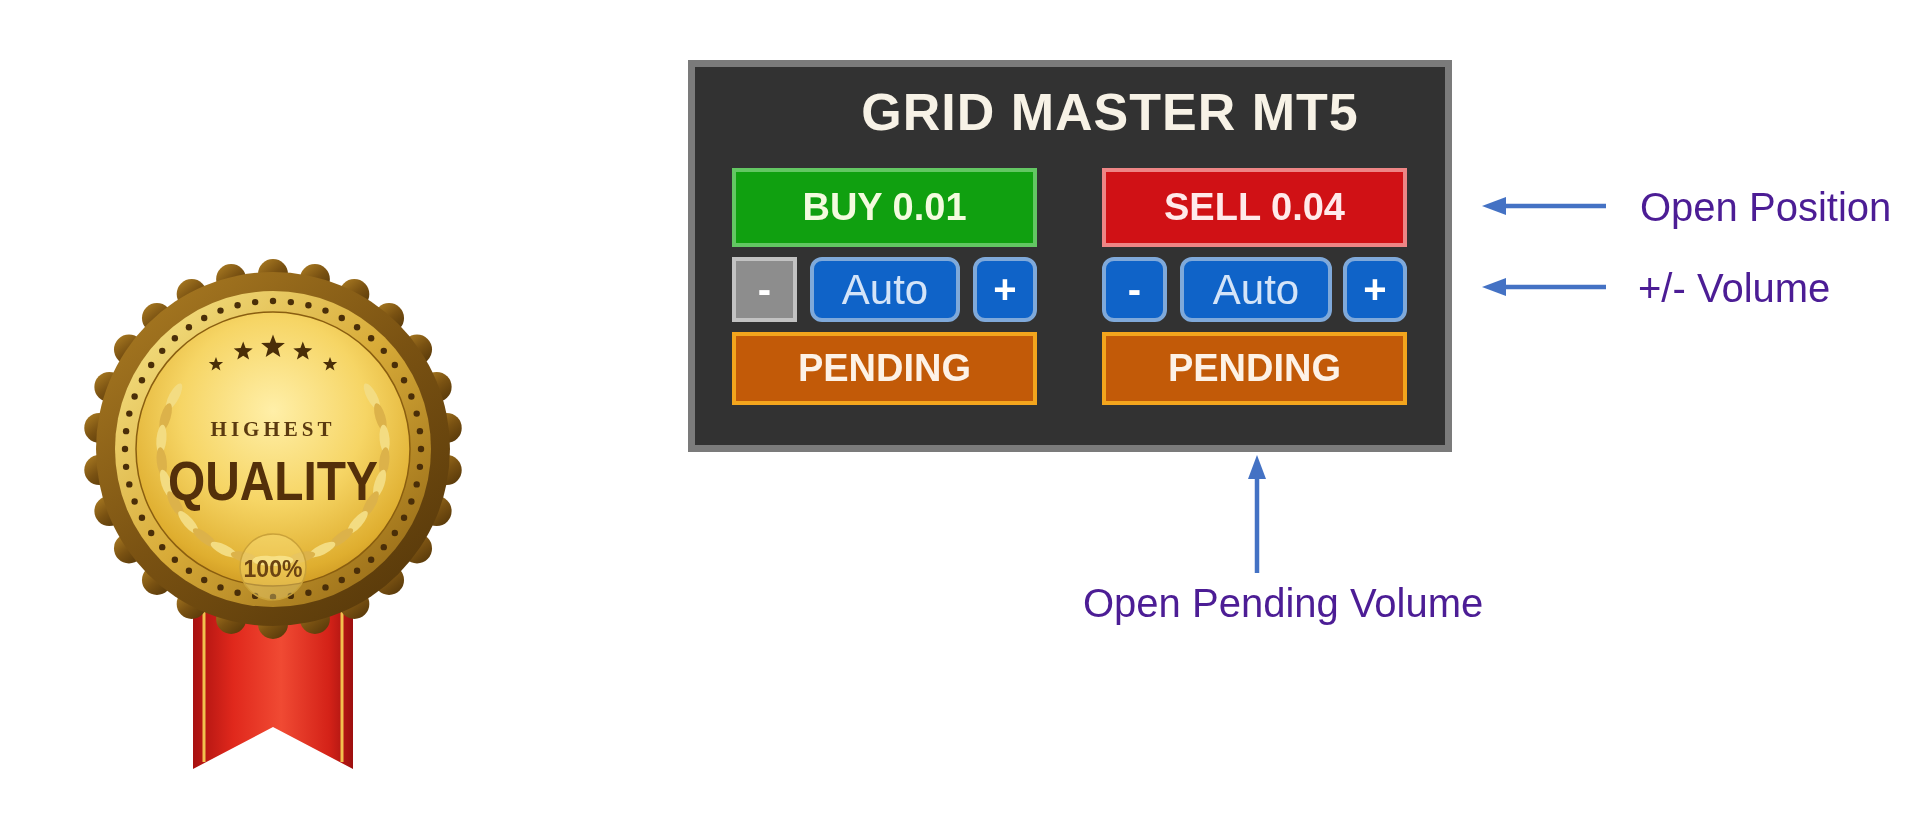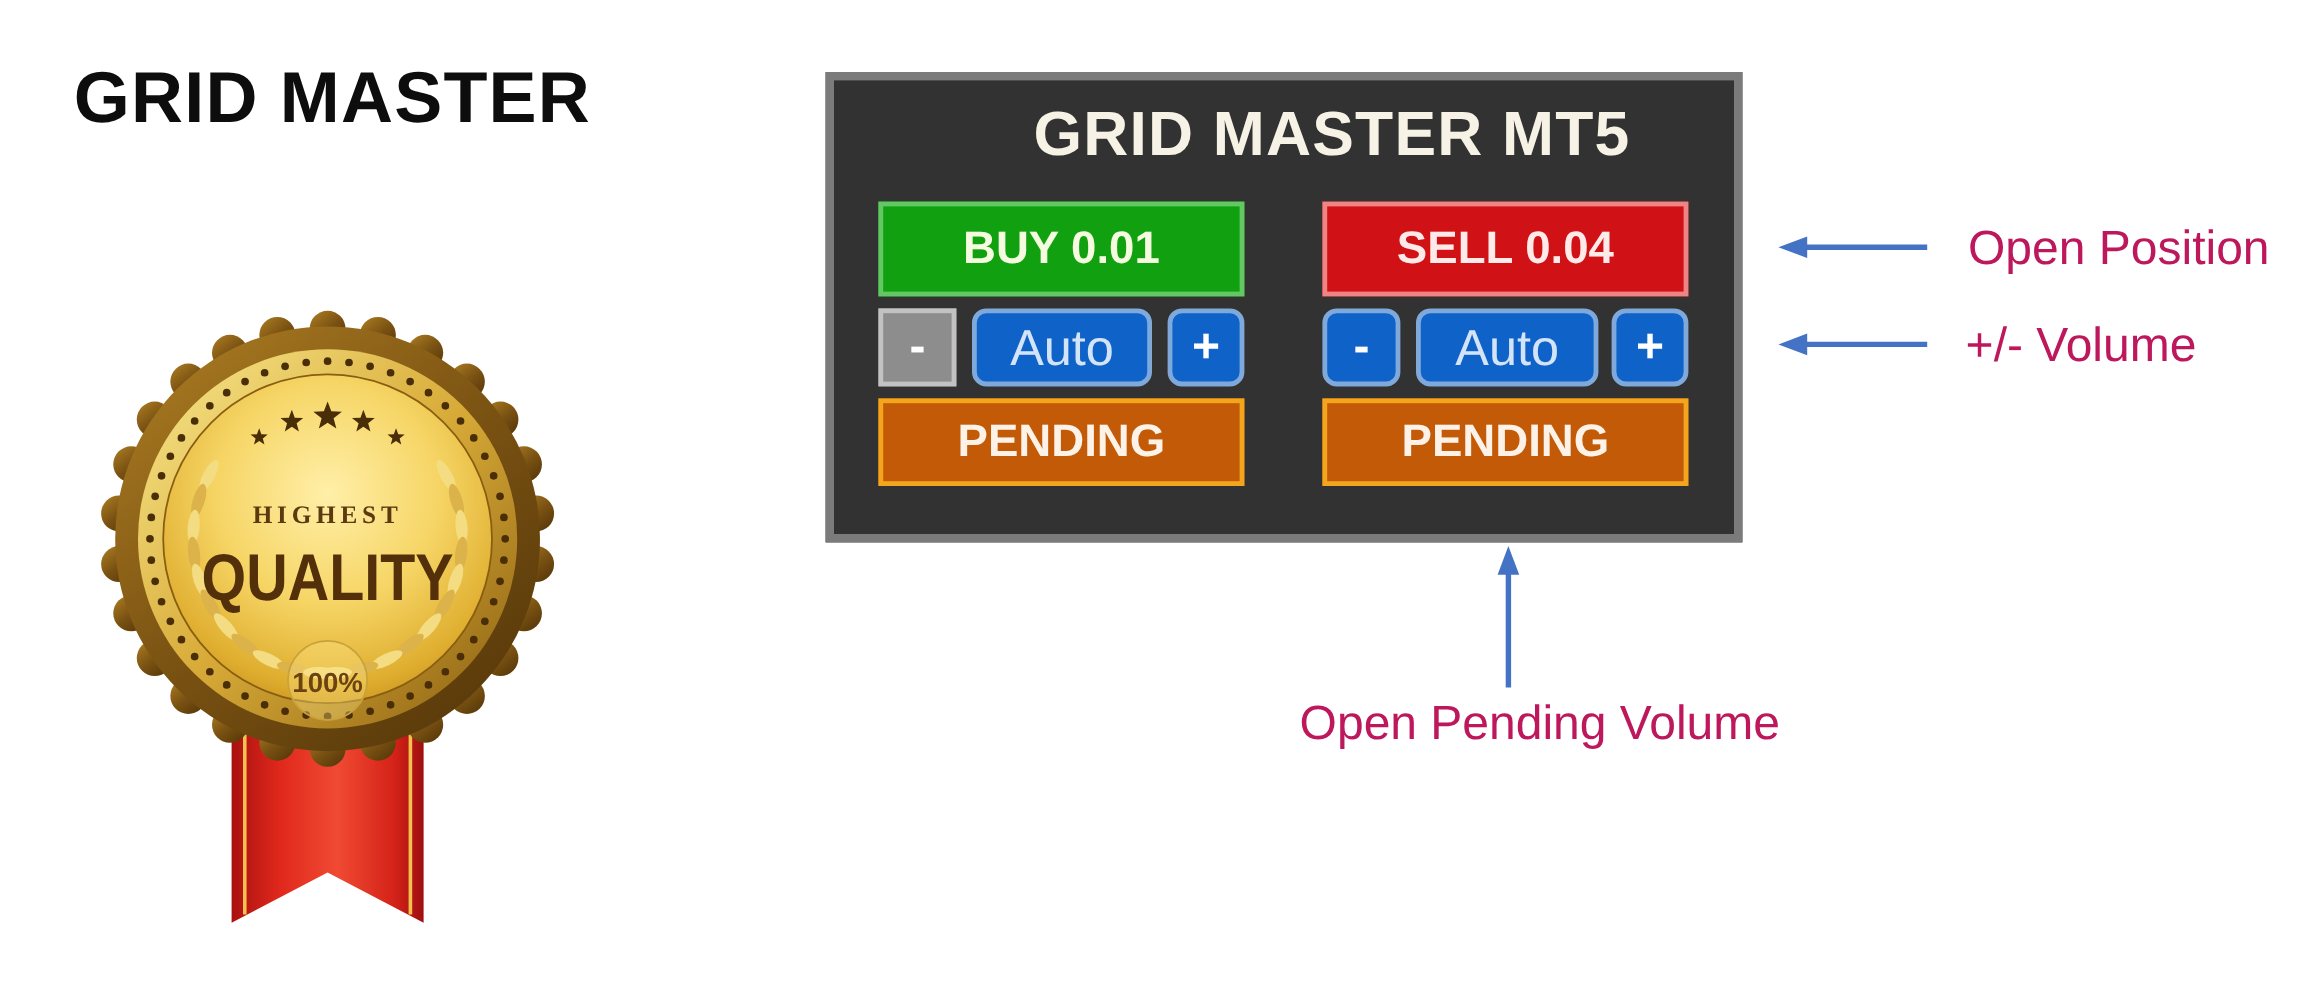--- a/index.html
+++ b/index.html
@@ -46,31 +46,30 @@
   .r-plus{left:648px;width:64px;}
   .pending{top:265px;width:305px;height:73px;font-size:38px;font-weight:700;
     background:var(--pending_orange,#c25a08);border:4px solid var(--pending_orange_border,#f3a51d);color:#fdf2e7;}
   .pending.left{left:37px;} .pending.right{left:407px;}
   
   .arrow{position:absolute;color:var(--accent_arrow_blue,#4472c4);}
   .a1{left:1478px;top:192px;}
   .a2{left:1478px;top:273px;}
   .a3{left:1243px;top:451px;}
   .callout{
-    position:absolute;font-size:40px;line-height:46px;color:#be185d;white-space:nowrap;
+    position:absolute;font-size:40px;line-height:46px;color:#4c1d95;white-space:nowrap;
   }
   .c1{left:1640px;top:184px;}
   .c2{left:1638px;top:265px;}
   .c3{left:1083px;top:580px;}
 </style>
 </head>
 <body>
 
 <div class="left-title">
-  <div>GRID MASTER</div>
 </div>
 
 <div class="medal-wrap">
   <svg width="384" height="524" viewBox="0 0 384 524" xmlns="http://www.w3.org/2000/svg">
     <defs>
       <radialGradient id="gDisc" cx="0.5" cy="0.36" r="0.75">
         <stop offset="0" stop-color="#ffefa8"></stop>
         <stop offset="0.45" stop-color="#f6d565"></stop>
         <stop offset="0.78" stop-color="#dfae2f"></stop>
         <stop offset="1" stop-color="#b97f14"></stop>

